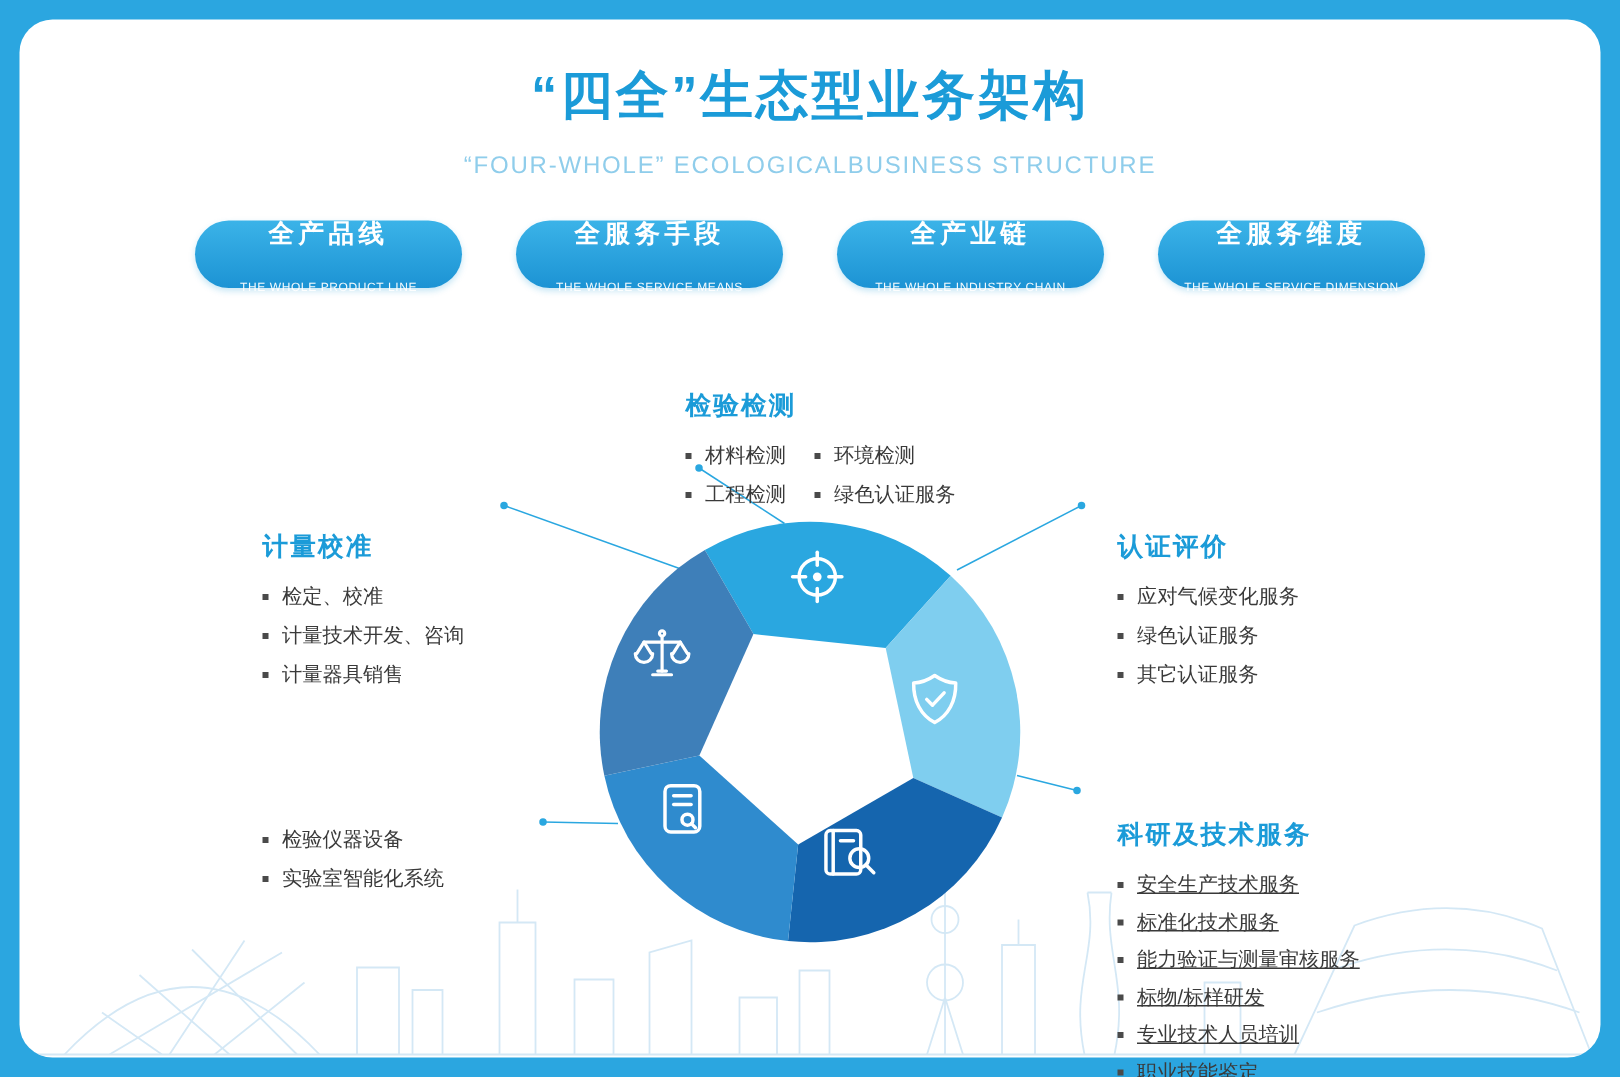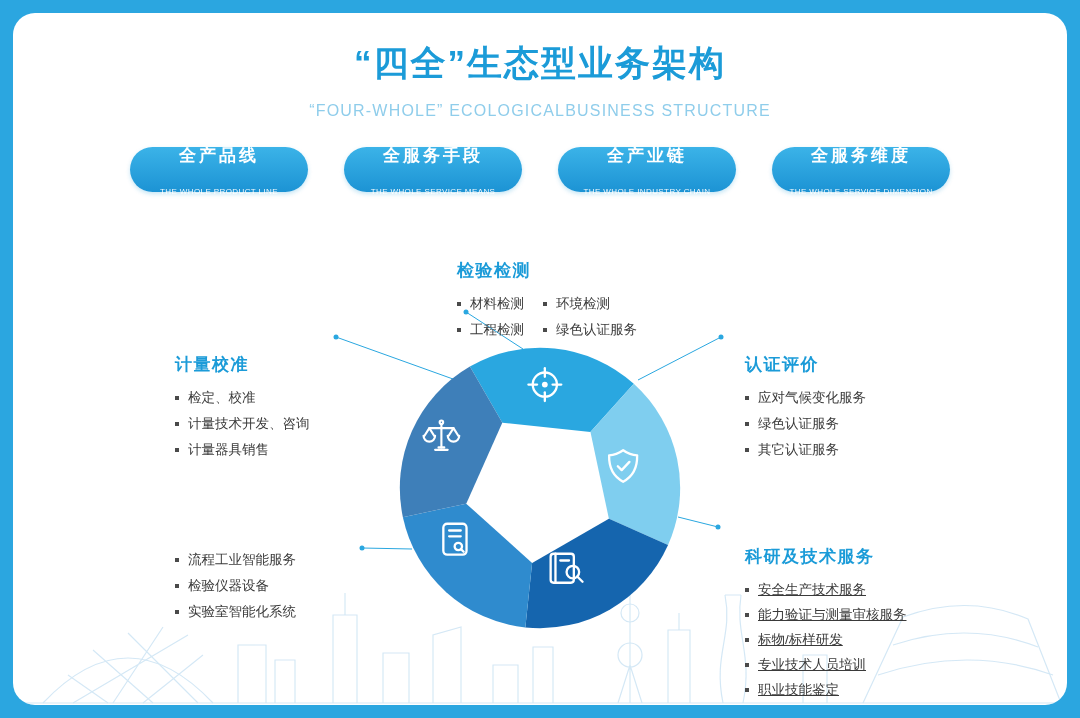--- a/index.html
+++ b/index.html
@@ -183,30 +183,30 @@
     <div class="section-title">认证评价</div>
     <div class="items">
       <div class="item">应对气候变化服务</div>
       <div class="item">绿色认证服务</div>
       <div class="item">其它认证服务</div>
     </div>
   </div>
 
   <div class="section" id="sec-instruments">
     <div class="items">
-      <div class="item">流程工业智能服务</div>
       <div class="item">检验仪器设备</div>
       <div class="item">实验室智能化系统</div>
     </div>
   </div>
 
   <div class="section" id="sec-research">
     <div class="section-title">科研及技术服务</div>
     <div class="items">
       <div class="item">安全生产技术服务</div>
+      <div class="item">标准化技术服务</div>
       <div class="item">能力验证与测量审核服务</div>
       <div class="item">标物/标样研发</div>
       <div class="item">专业技术人员培训</div>
       <div class="item">职业技能鉴定</div>
     </div>
   </div>
 
 </div>
 
 </body></html>

